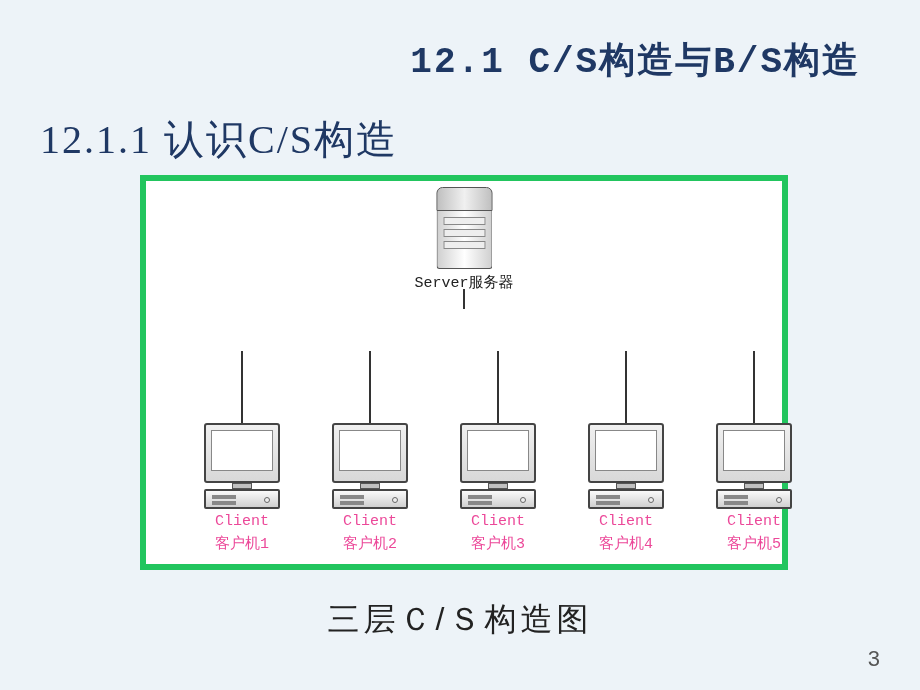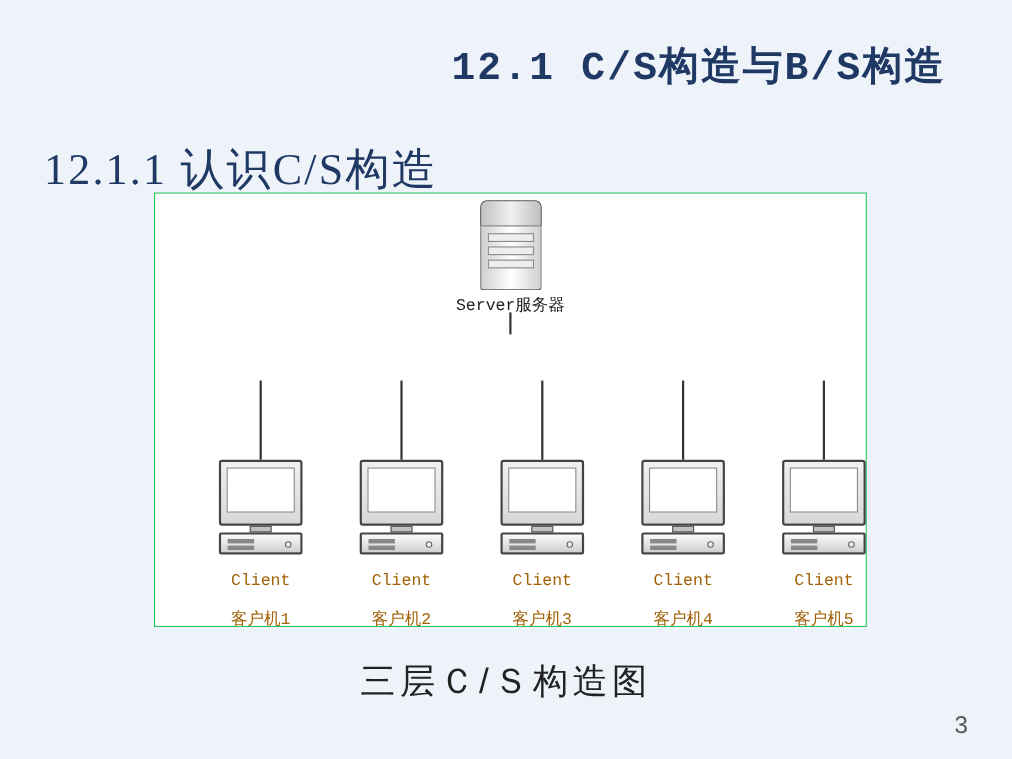--- a/index.html
+++ b/index.html
@@ -16,35 +16,35 @@
       top: 36px;
       right: 60px;
       color: #1f3864;
       font-size: 36px;
       font-family: "Courier New", monospace;
       font-weight: bold;
       letter-spacing: 2px;
     }
     .subtitle {
       position: absolute;
-      top: 126px;
+      top: 112px;
       left: 40px;
       color: #1f3864;
       font-size: 40px;
       font-family: "SimSun", serif;
       letter-spacing: 2px;
     }
     .diagram-container {
       position: absolute;
       top: 175px;
       left: 140px;
       width: 648px;
       height: 395px;
       background: #ffffff;
-      border: 1px solid #22c55e;
+      border: 6px solid #22c55e;
     }
     .server {
       position: absolute;
       top: 6px;
       left: 50%;
       transform: translateX(-50%);
       text-align: center;
     }
     .server-box {
       width: 56px;
@@ -176,22 +176,22 @@
       right: 8px;
       width: 6px;
       height: 6px;
       border: 1px solid #666;
       border-radius: 50%;
       background: #eee;
     }
     .client-label {
       font-family: "Courier New", monospace;
       font-size: 15px;
-      color: #a16207;
-      margin-top: 16px;
+      color: #ec4899;
+      margin-top: 4px;
       white-space: nowrap;
     }
     .caption {
       position: absolute;
       top: 598px;
       left: 0;
       width: 100%;
       text-align: center;
       font-size: 32px;
       color: #222;

